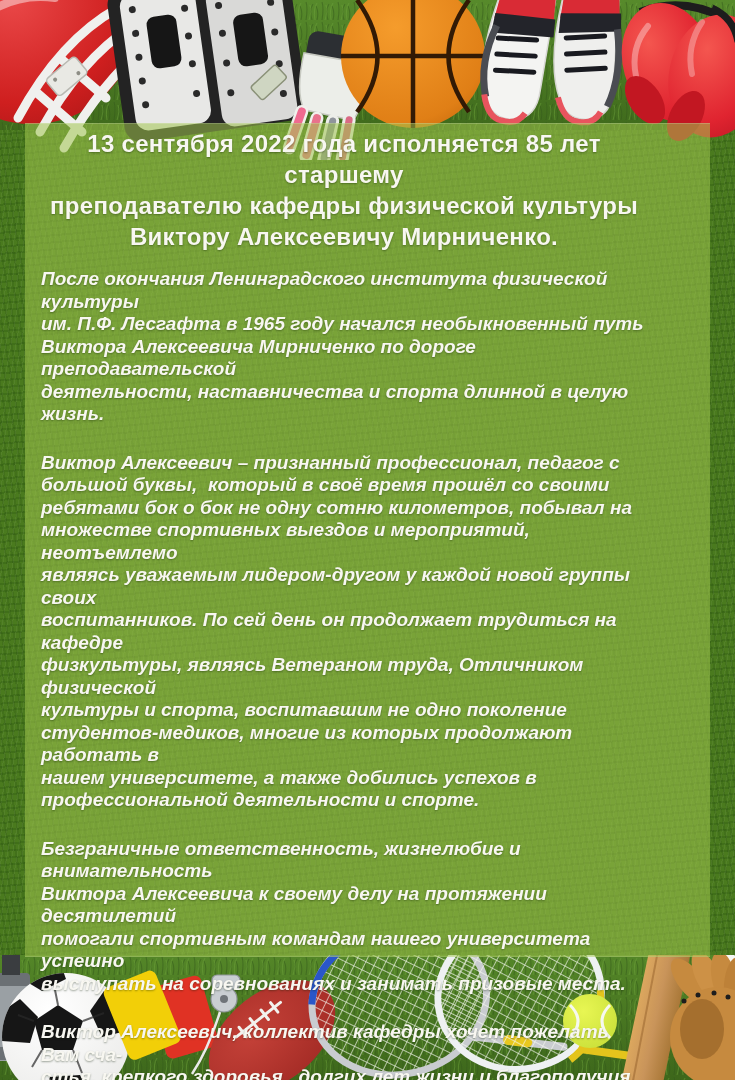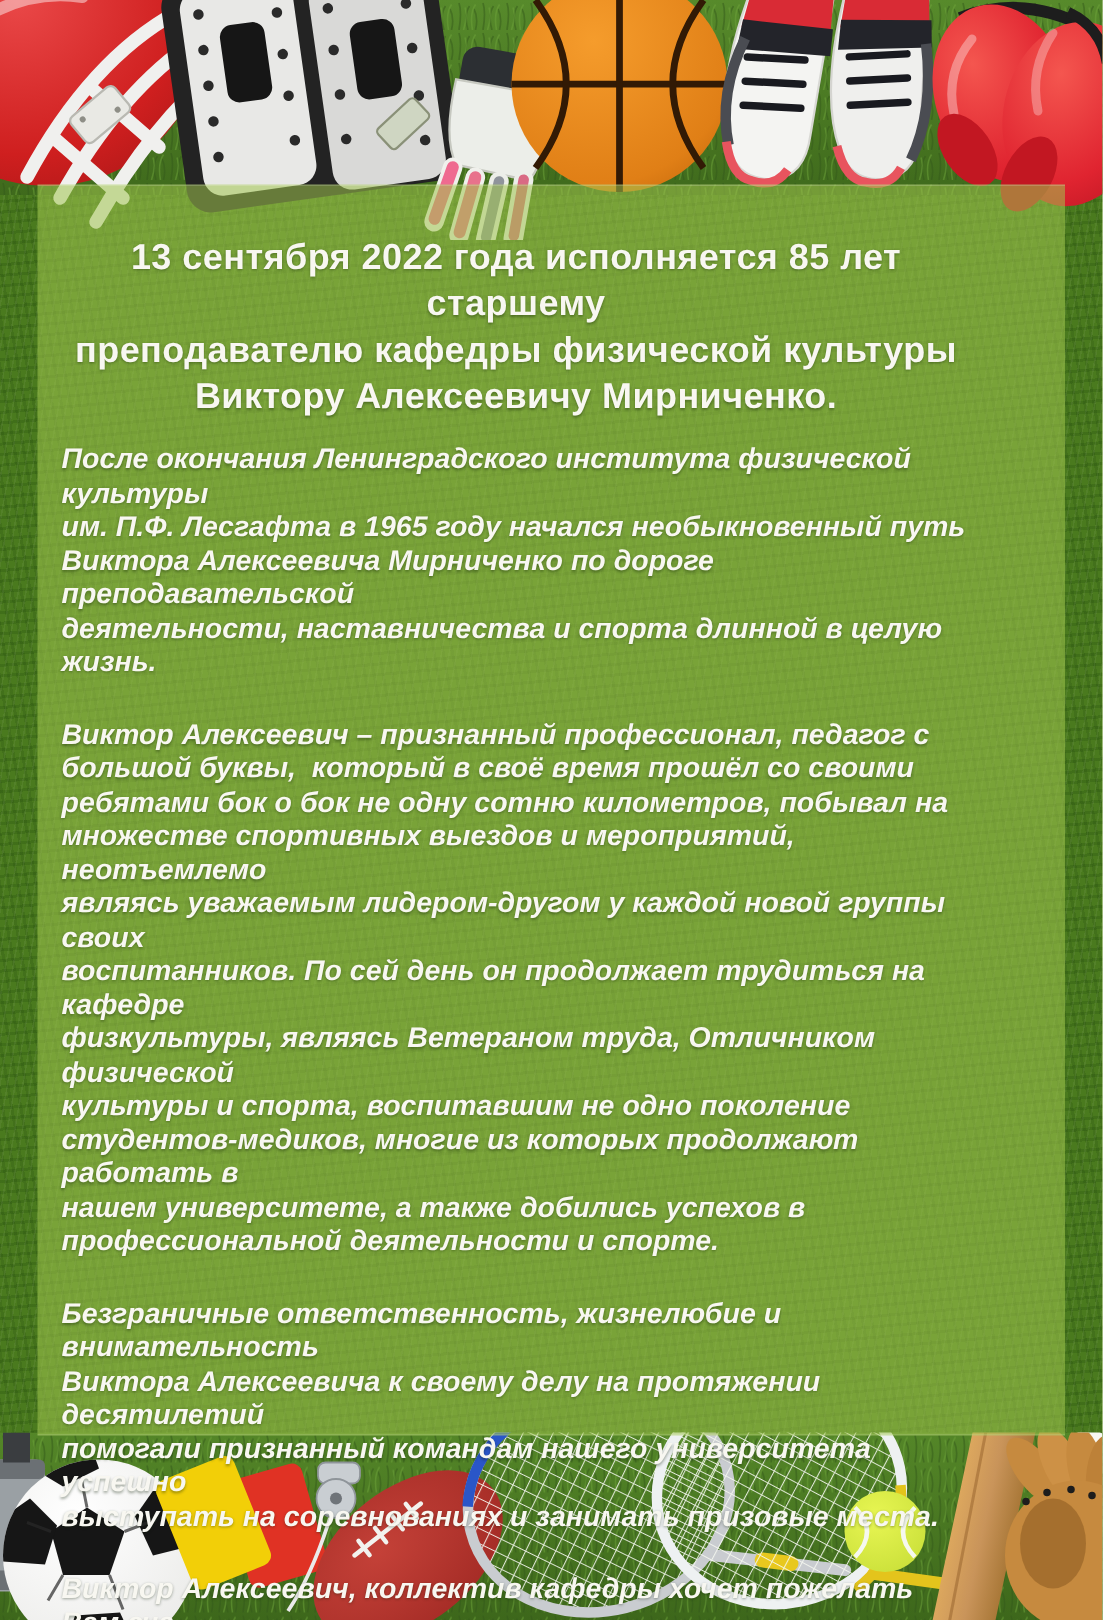--- a/index.html
+++ b/index.html
@@ -19,21 +19,21 @@
   .band-bottom{bottom:0;height:125px;}
   .overlay{
     position:absolute;left:25px;top:123px;width:685px;height:832px;
     background:rgba(160,196,78,0.55);
     border-top:1px solid rgba(255,255,255,0.18);
     border-bottom:1px solid rgba(255,255,255,0.12);
     z-index:3;
   }
   .content{
     position:absolute;left:25px;top:123px;width:636px;height:832px;
-    box-sizing:border-box;padding:33px 14px 0 16px;
+    box-sizing:border-box;padding:5px 14px 0 16px;
     z-index:4;color:#f8f7f1;font-weight:700;
     text-shadow:0 1px 2px rgba(10,30,0,0.38);
   }
   .title{
     font-size:24px;line-height:31px;text-align:center;
     margin:0 0 16px;letter-spacing:0.3px;white-space:pre-wrap;
   }
   .para{
     font-size:19px;line-height:22.5px;margin:0 0 26px;white-space:pre-wrap;font-style:italic;
   }
@@ -336,21 +336,21 @@
 множестве спортивных выездов и мероприятий, неотъемлемо
 являясь уважаемым лидером-другом у каждой новой группы своих
 воспитанников. По сей день он продолжает трудиться на кафедре
 физкультуры, являясь Ветераном труда, Отличником физической
 культуры и спорта, воспитавшим не одно поколение
 студентов-медиков, многие из которых продолжают работать в
 нашем университете, а также добились успехов в
 профессиональной деятельности и спорте.</div>
     <div class="para">Безграничные ответственность, жизнелюбие и внимательность
 Виктора Алексеевича к своему делу на протяжении десятилетий
-помогали признанный командам нашего университета успешно
+помогали спортивным командам нашего университета успешно
 выступать на соревнованиях и занимать призовые места.</div>
     <div class="para">Виктор Алексеевич, коллектив кафедры хочет пожелать Вам сча-
 стья, крепкого здоровья,  долгих лет жизни и благополучия.
 Вы очень сильный, трудолюбивый и целеустремленный человек, и
 являетесь для многих из нас настоящим примером для
 подражания. Пусть работа приносит Вам лишь удовольствие.
 Ещё раз от всего сердца поздравляем Вас с Днём рождения!</div>
     <div class="signature">Кафедра физической культуры СПбГПМУ</div>
   </div>
 

